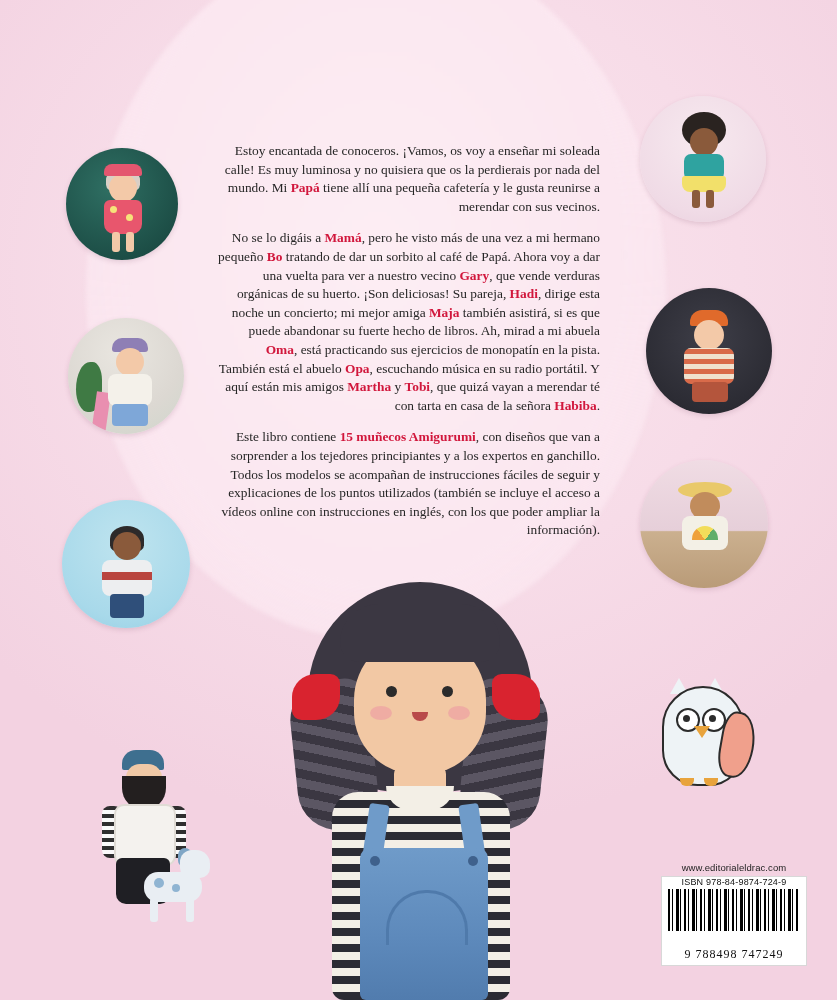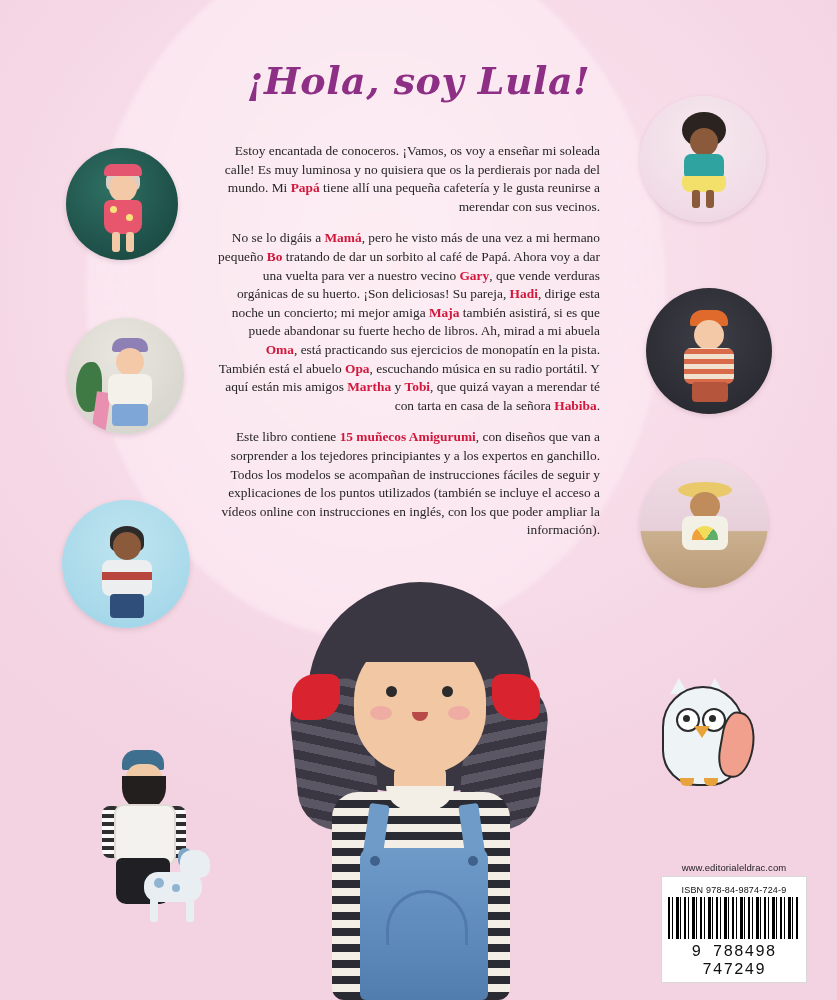--- a/index.html
+++ b/index.html
@@ -220,53 +220,52 @@
   }
   .site {
     font-family: Liberation Sans, sans-serif;
     font-size: 9.5px;
     color: #222;
     margin-bottom: 3px;
     letter-spacing: .1px;
   }
   .barcode-card {
     background: #fff;
-    padding: 8px 6px 3px 6px;
+    padding: 0 6px 3px 6px;
     border: 1px solid #d8d8d8;
   }
   .isbn {
     font-family: "Liberation Sans", sans-serif;
     font-size: 9px;
     color: #111;
     margin-bottom: 2px;
     letter-spacing: .2px;
   }
   .bars {
     height: 42px;
     width: 100%;
     background: repeating-linear-gradient(90deg,
       #000 0 2px, #fff 2px 4px, #000 4px 5px, #fff 5px 8px,
       #000 8px 11px, #fff 11px 12px, #000 12px 13px, #fff 13px 16px);
   }
   .digits {
-    font-family: Liberation Mono, monospace;
-    font-size: 16px;
+    font-family: Liberation Serif, serif;
+    font-size: 12px;
     letter-spacing: 1px;
     color: #111;
-    margin-top: 4px;
+    margin-top: 16px;
   }
 </style>
 </head>
 <body>
 
 <div id="page">
 
   <div class="oval"></div>
 
-  <div class="title">¡Hola, soy Lula!</div>
 
   <div class="copy" id="copy">
       <p><span>Estoy encantada de conoceros. ¡Vamos, os voy a enseñar mi soleada calle! Es muy luminosa y no quisiera que os la perdierais por nada del mundo. Mi </span><span class="hl">Papá</span><span> tiene allí una pequeña cafetería y le gusta reunirse a merendar con sus vecinos.</span></p>
       <p><span>No se lo digáis a </span><span class="hl">Mamá</span><span>, pero he visto más de una vez a mi hermano pequeño </span><span class="hl">Bo</span><span> tratando de dar un sorbito al café de Papá. Ahora voy a dar una vuelta para ver a nuestro vecino </span><span class="hl">Gary</span><span>, que vende verduras orgánicas de su huerto. ¡Son deliciosas! Su pareja, </span><span class="hl">Hadi</span><span>, dirige esta noche un concierto; mi mejor amiga </span><span class="hl">Maja</span><span> también asistirá, si es que puede abandonar su fuerte hecho de libros. Ah, mirad a mi abuela </span><span class="hl">Oma</span><span>, está practicando sus ejercicios de monopatín en la pista. También está el abuelo </span><span class="hl">Opa</span><span>, escuchando música en su radio portátil. Y aquí están mis amigos </span><span class="hl">Martha</span><span> y </span><span class="hl">Tobi</span><span>, que quizá vayan a merendar té con tarta en casa de la señora </span><span class="hl">Habiba</span><span>.</span></p>
       <p><span>Este libro contiene </span><span class="hl">15 muñecos Amigurumi</span><span>, con diseños que van a sorprender a los tejedores principiantes y a los expertos en ganchillo. Todos los modelos se acompañan de instrucciones fáciles de seguir y explicaciones de los puntos utilizados (también se incluye el acceso a vídeos </span><span class="it">online</span><span> con instrucciones en inglés, con los que poder ampliar la información).</span></p>
     </div>
 
   <div class="bubble b1">
     <div class="inner">
       <div class="d-hair hair"></div>

